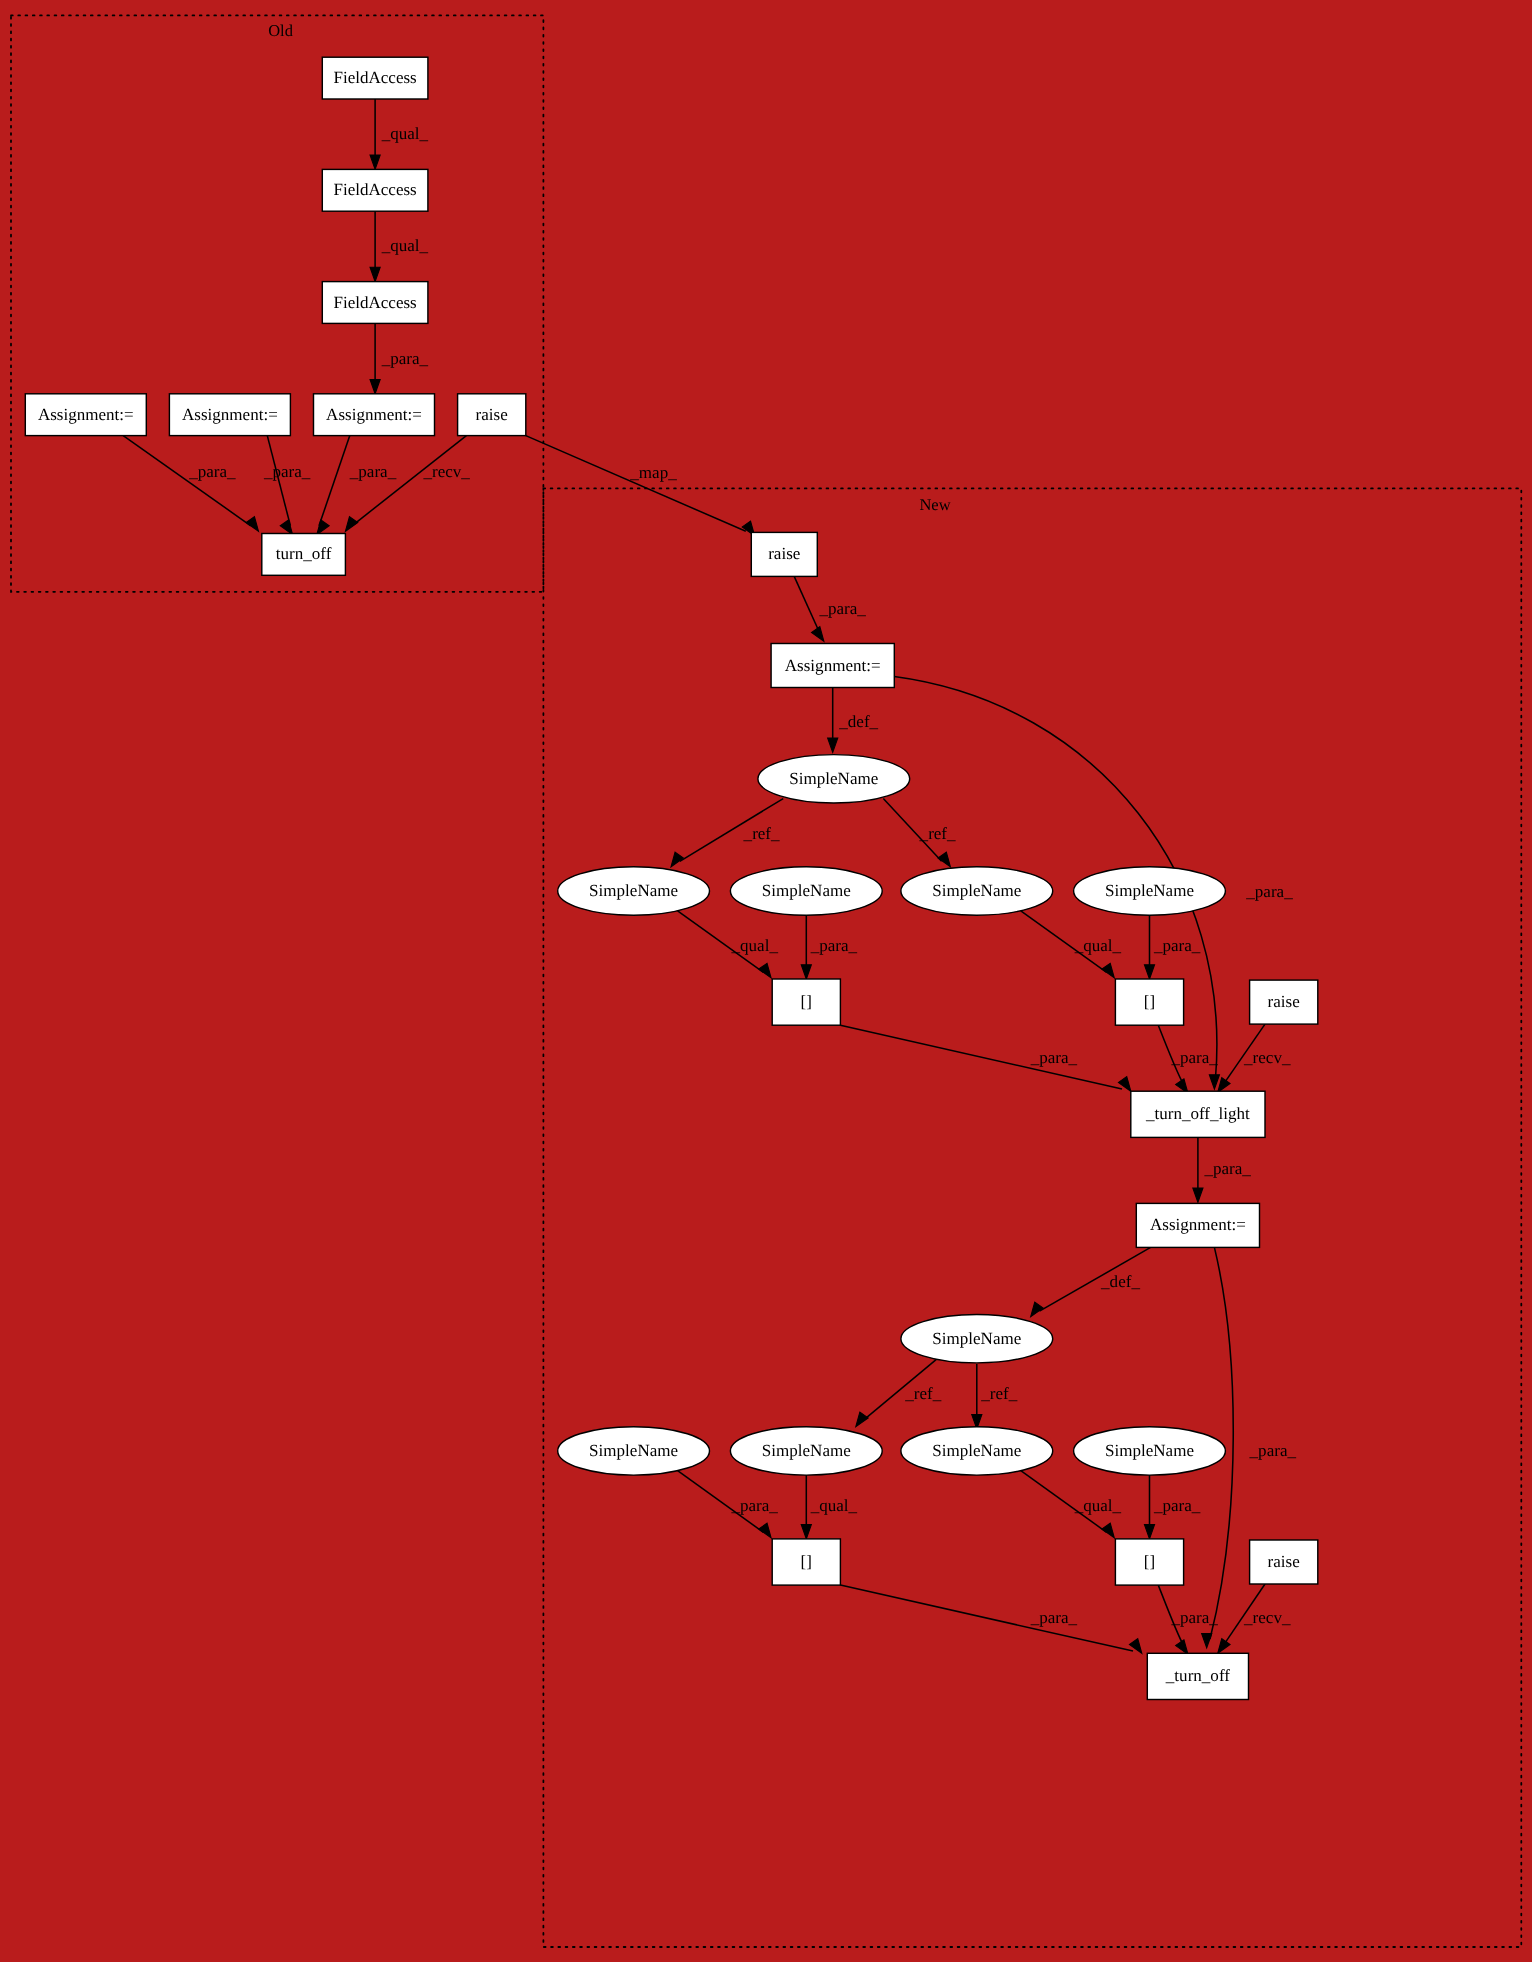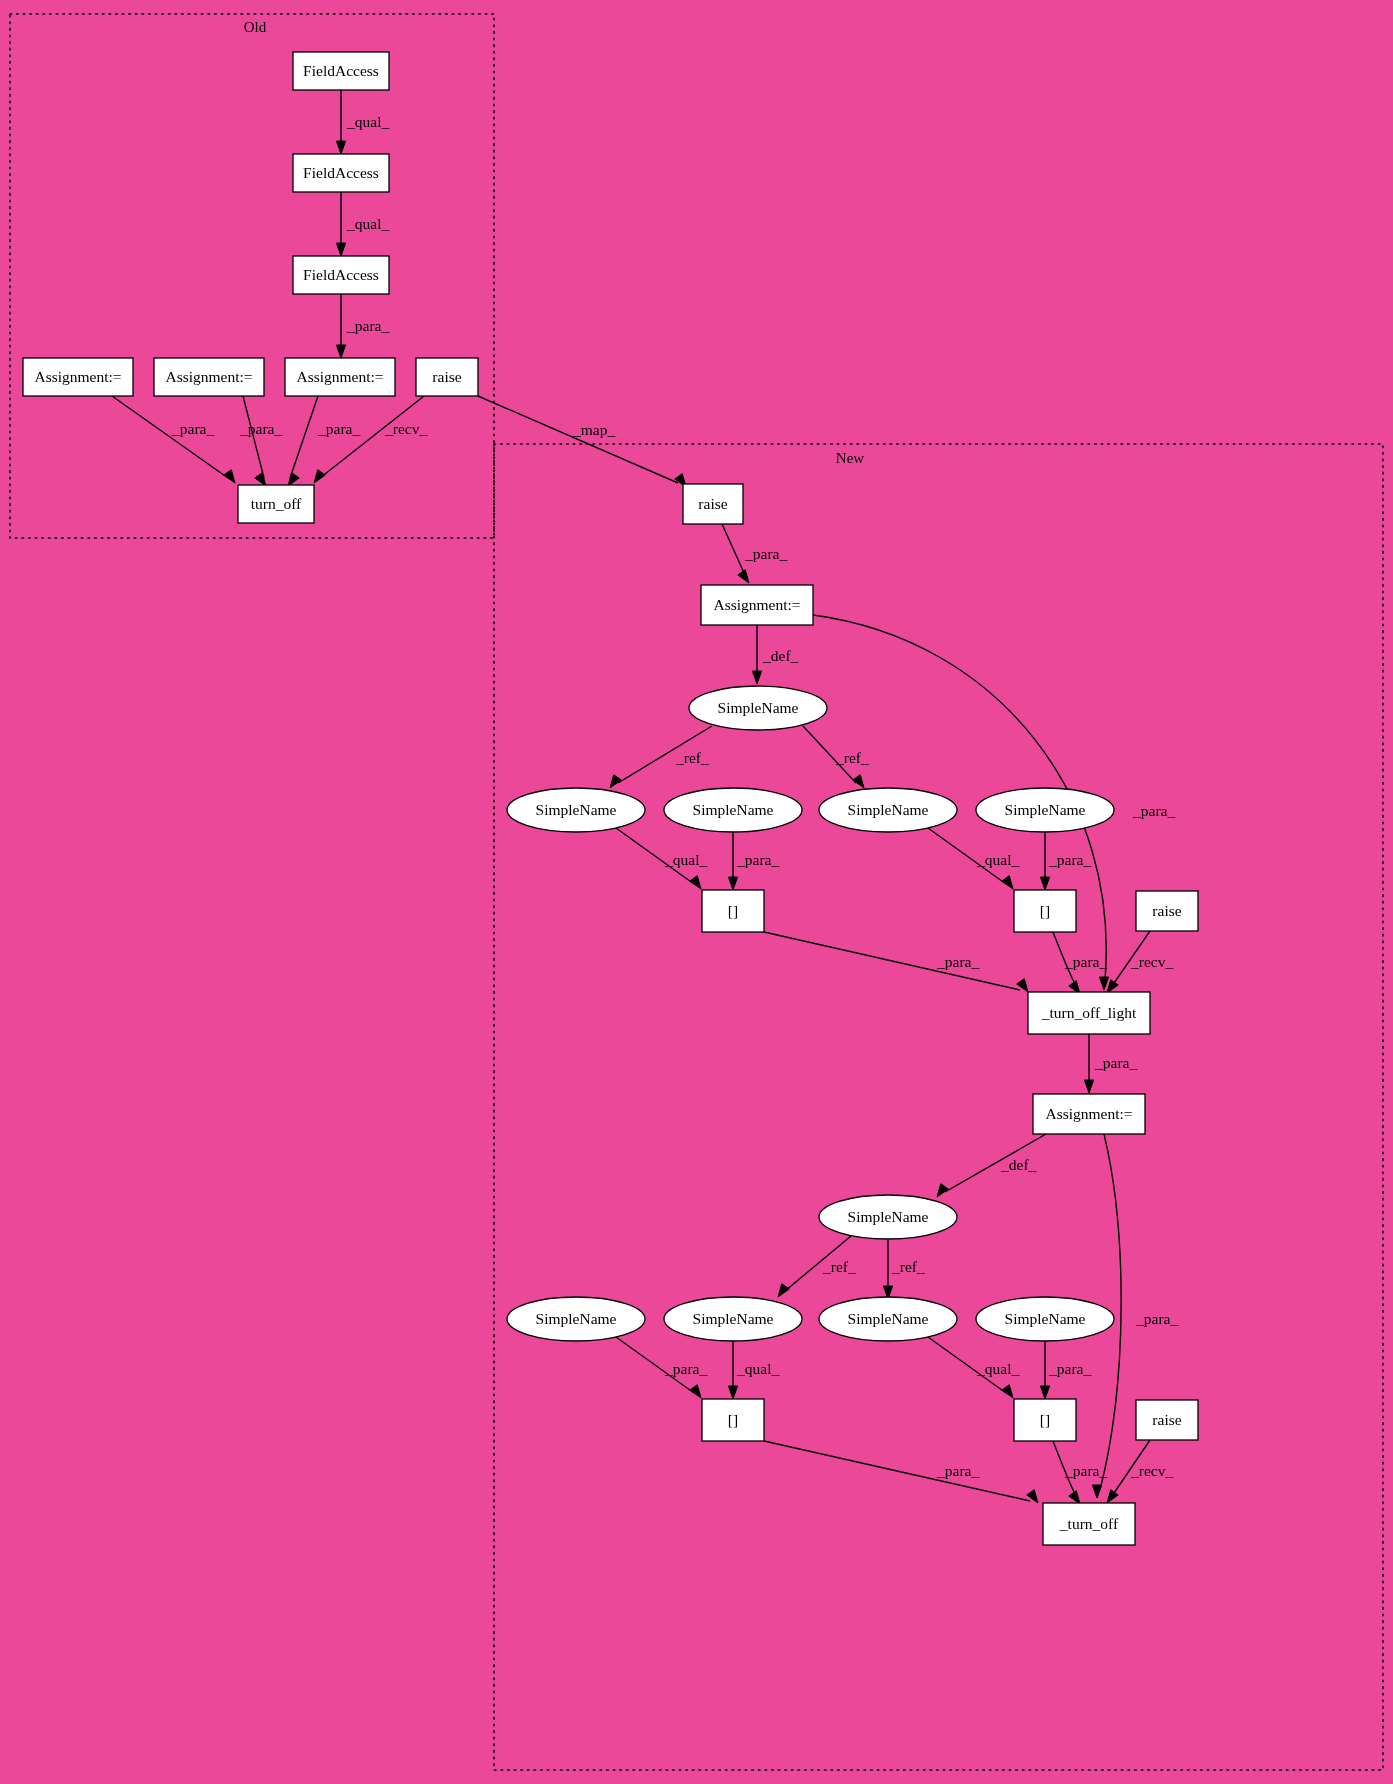--- a/index.html
+++ b/index.html
@@ -7,21 +7,21 @@
     padding: 0;
     background: #ffffff;
   }
   body {
     font-family: "Liberation Serif", "DejaVu Serif", serif;
   }
   #canvas {
     position: relative;
     width: 1393px;
     height: 1784px;
-    background: #ec4899;
+    background: #b91c1c;
     overflow: hidden;
   }
   svg#graph {
     position: absolute;
     top: 0; left: 0;
     width: 1393px;
     height: 1784px;
   }
   .cluster-rect {
     fill: none;

